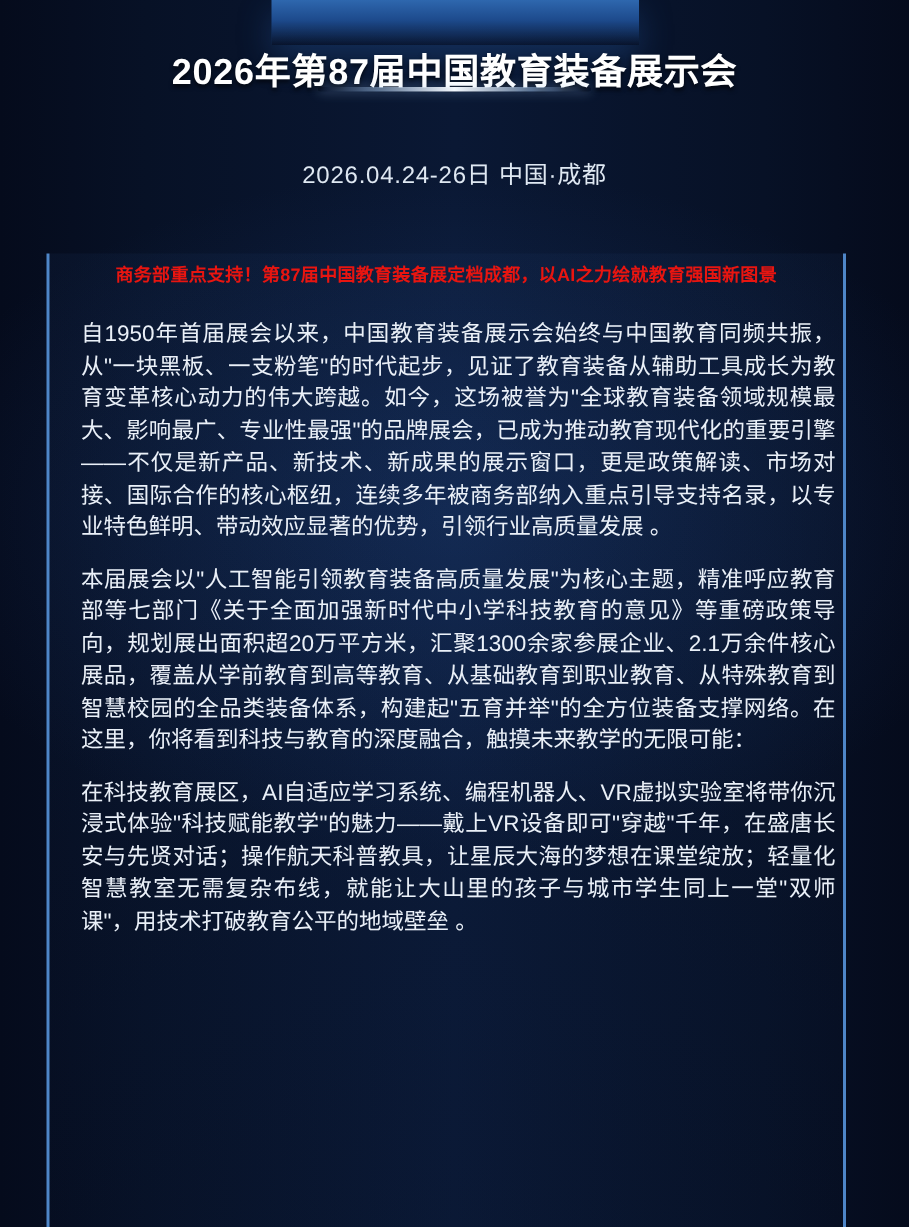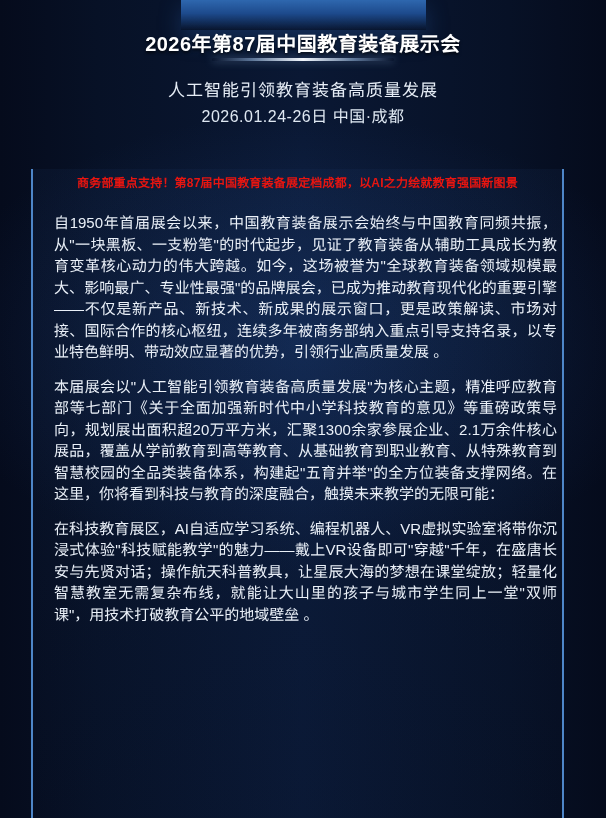--- a/index.html
+++ b/index.html
@@ -13,21 +13,21 @@
     background-blend-mode:screen,normal,normal;
   }
   .top-glow{
     position:absolute;left:181px;top:0;width:245px;height:30px;
     background:linear-gradient(180deg,#2e67ae 0%,#1d4a8c 45%,rgba(16,42,86,0) 100%);
     box-shadow:0 8px 22px rgba(40,95,170,0.35);
     filter:blur(0.5px);
   }
   .title{
     position:absolute;top:28px;left:0;width:100%;text-align:center;
-    font-size:20px;font-weight:700;color:#ffffff;letter-spacing:0.5px;
+    font-size:24px;font-weight:700;color:#ffffff;letter-spacing:0.5px;
     text-shadow:0 2px 3px rgba(0,0,0,0.65);
   }
   .divider{
     position:absolute;top:58px;left:50%;transform:translateX(-50%);
     width:182px;height:3px;border-radius:2px;
     background:linear-gradient(90deg,rgba(120,160,210,0) 0%,rgba(160,195,235,0.55) 22%,#f2f7fd 50%,rgba(160,195,235,0.55) 78%,rgba(120,160,210,0) 100%);
     box-shadow:0 0 8px rgba(150,190,235,0.45);
   }
   .subtitle{
     position:absolute;top:76px;left:0;width:100%;text-align:center;
@@ -58,23 +58,22 @@
 <body>
 
 <div class="page">
 
   <div class="top-glow"></div>
 
   <div class="title">2026年第87届中国教育装备展示会</div>
 
   <div class="divider"></div>
 
-  <div class="subtitle">人工智能引领教育装备高质量发展</div>
 
-  <div class="date">2026.01.24-26日 中国·成都</div>
+  <div class="date">2026.04.24-26日 中国·成都</div>
 
   <div class="content-box">
     <div class="alert">商务部重点支持！第87届中国教育装备展定档成都，以AI之力绘就教育强国新图景</div>
     <div class="article">
       <p>自1950年首届展会以来，中国教育装备展示会始终与中国教育同频共振，从"一块黑板、一支粉笔"的时代起步，见证了教育装备从辅助工具成长为教育变革核心动力的伟大跨越。如今，这场被誉为"全球教育装备领域规模最大、影响最广、专业性最强"的品牌展会，已成为推动教育现代化的重要引擎——不仅是新产品、新技术、新成果的展示窗口，更是政策解读、市场对接、国际合作的核心枢纽，连续多年被商务部纳入重点引导支持名录，以专业特色鲜明、带动效应显著的优势，引领行业高质量发展 。</p>
       <p>本届展会以"人工智能引领教育装备高质量发展"为核心主题，精准呼应教育部等七部门《关于全面加强新时代中小学科技教育的意见》等重磅政策导向，规划展出面积超20万平方米，汇聚1300余家参展企业、2.1万余件核心展品，覆盖从学前教育到高等教育、从基础教育到职业教育、从特殊教育到智慧校园的全品类装备体系，构建起"五育并举"的全方位装备支撑网络。在这里，你将看到科技与教育的深度融合，触摸未来教学的无限可能：</p>
       <p>在科技教育展区，AI自适应学习系统、编程机器人、VR虚拟实验室将带你沉浸式体验"科技赋能教学"的魅力——戴上VR设备即可"穿越"千年，在盛唐长安与先贤对话；操作航天科普教具，让星辰大海的梦想在课堂绽放；轻量化智慧教室无需复杂布线，就能让大山里的孩子与城市学生同上一堂"双师课"，用技术打破教育公平的地域壁垒 。</p>
 
     </div>
   </div>

